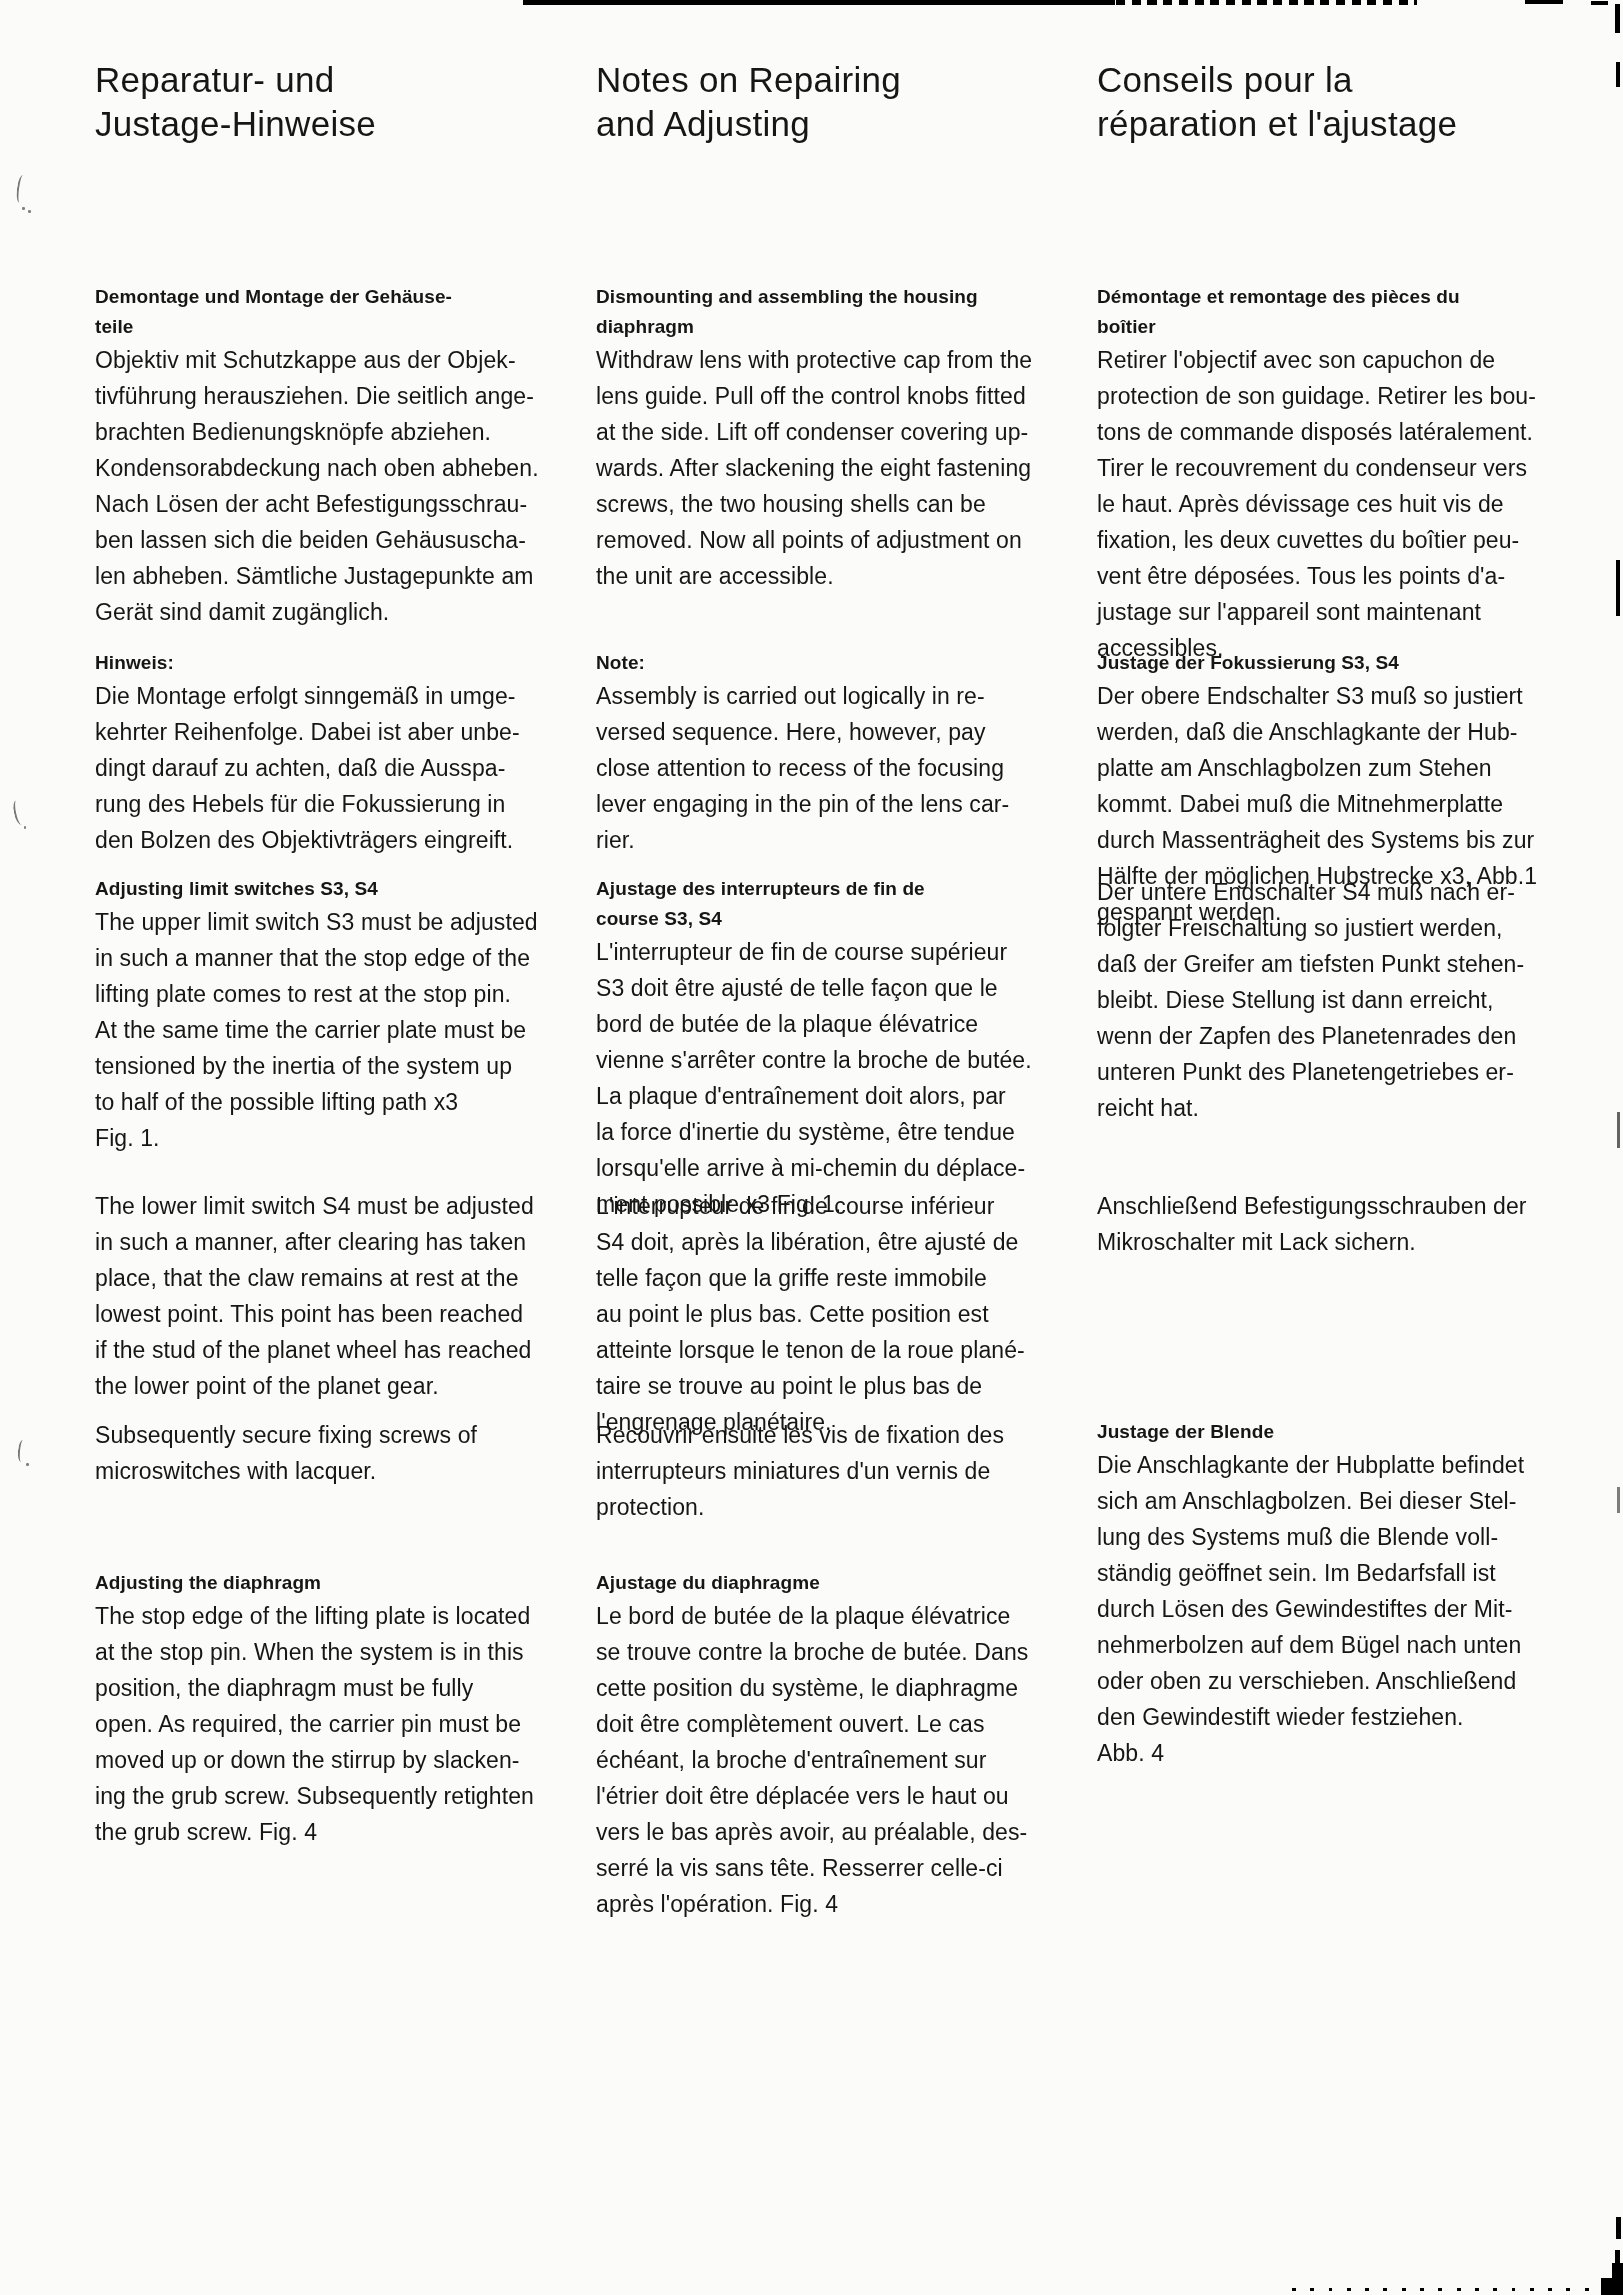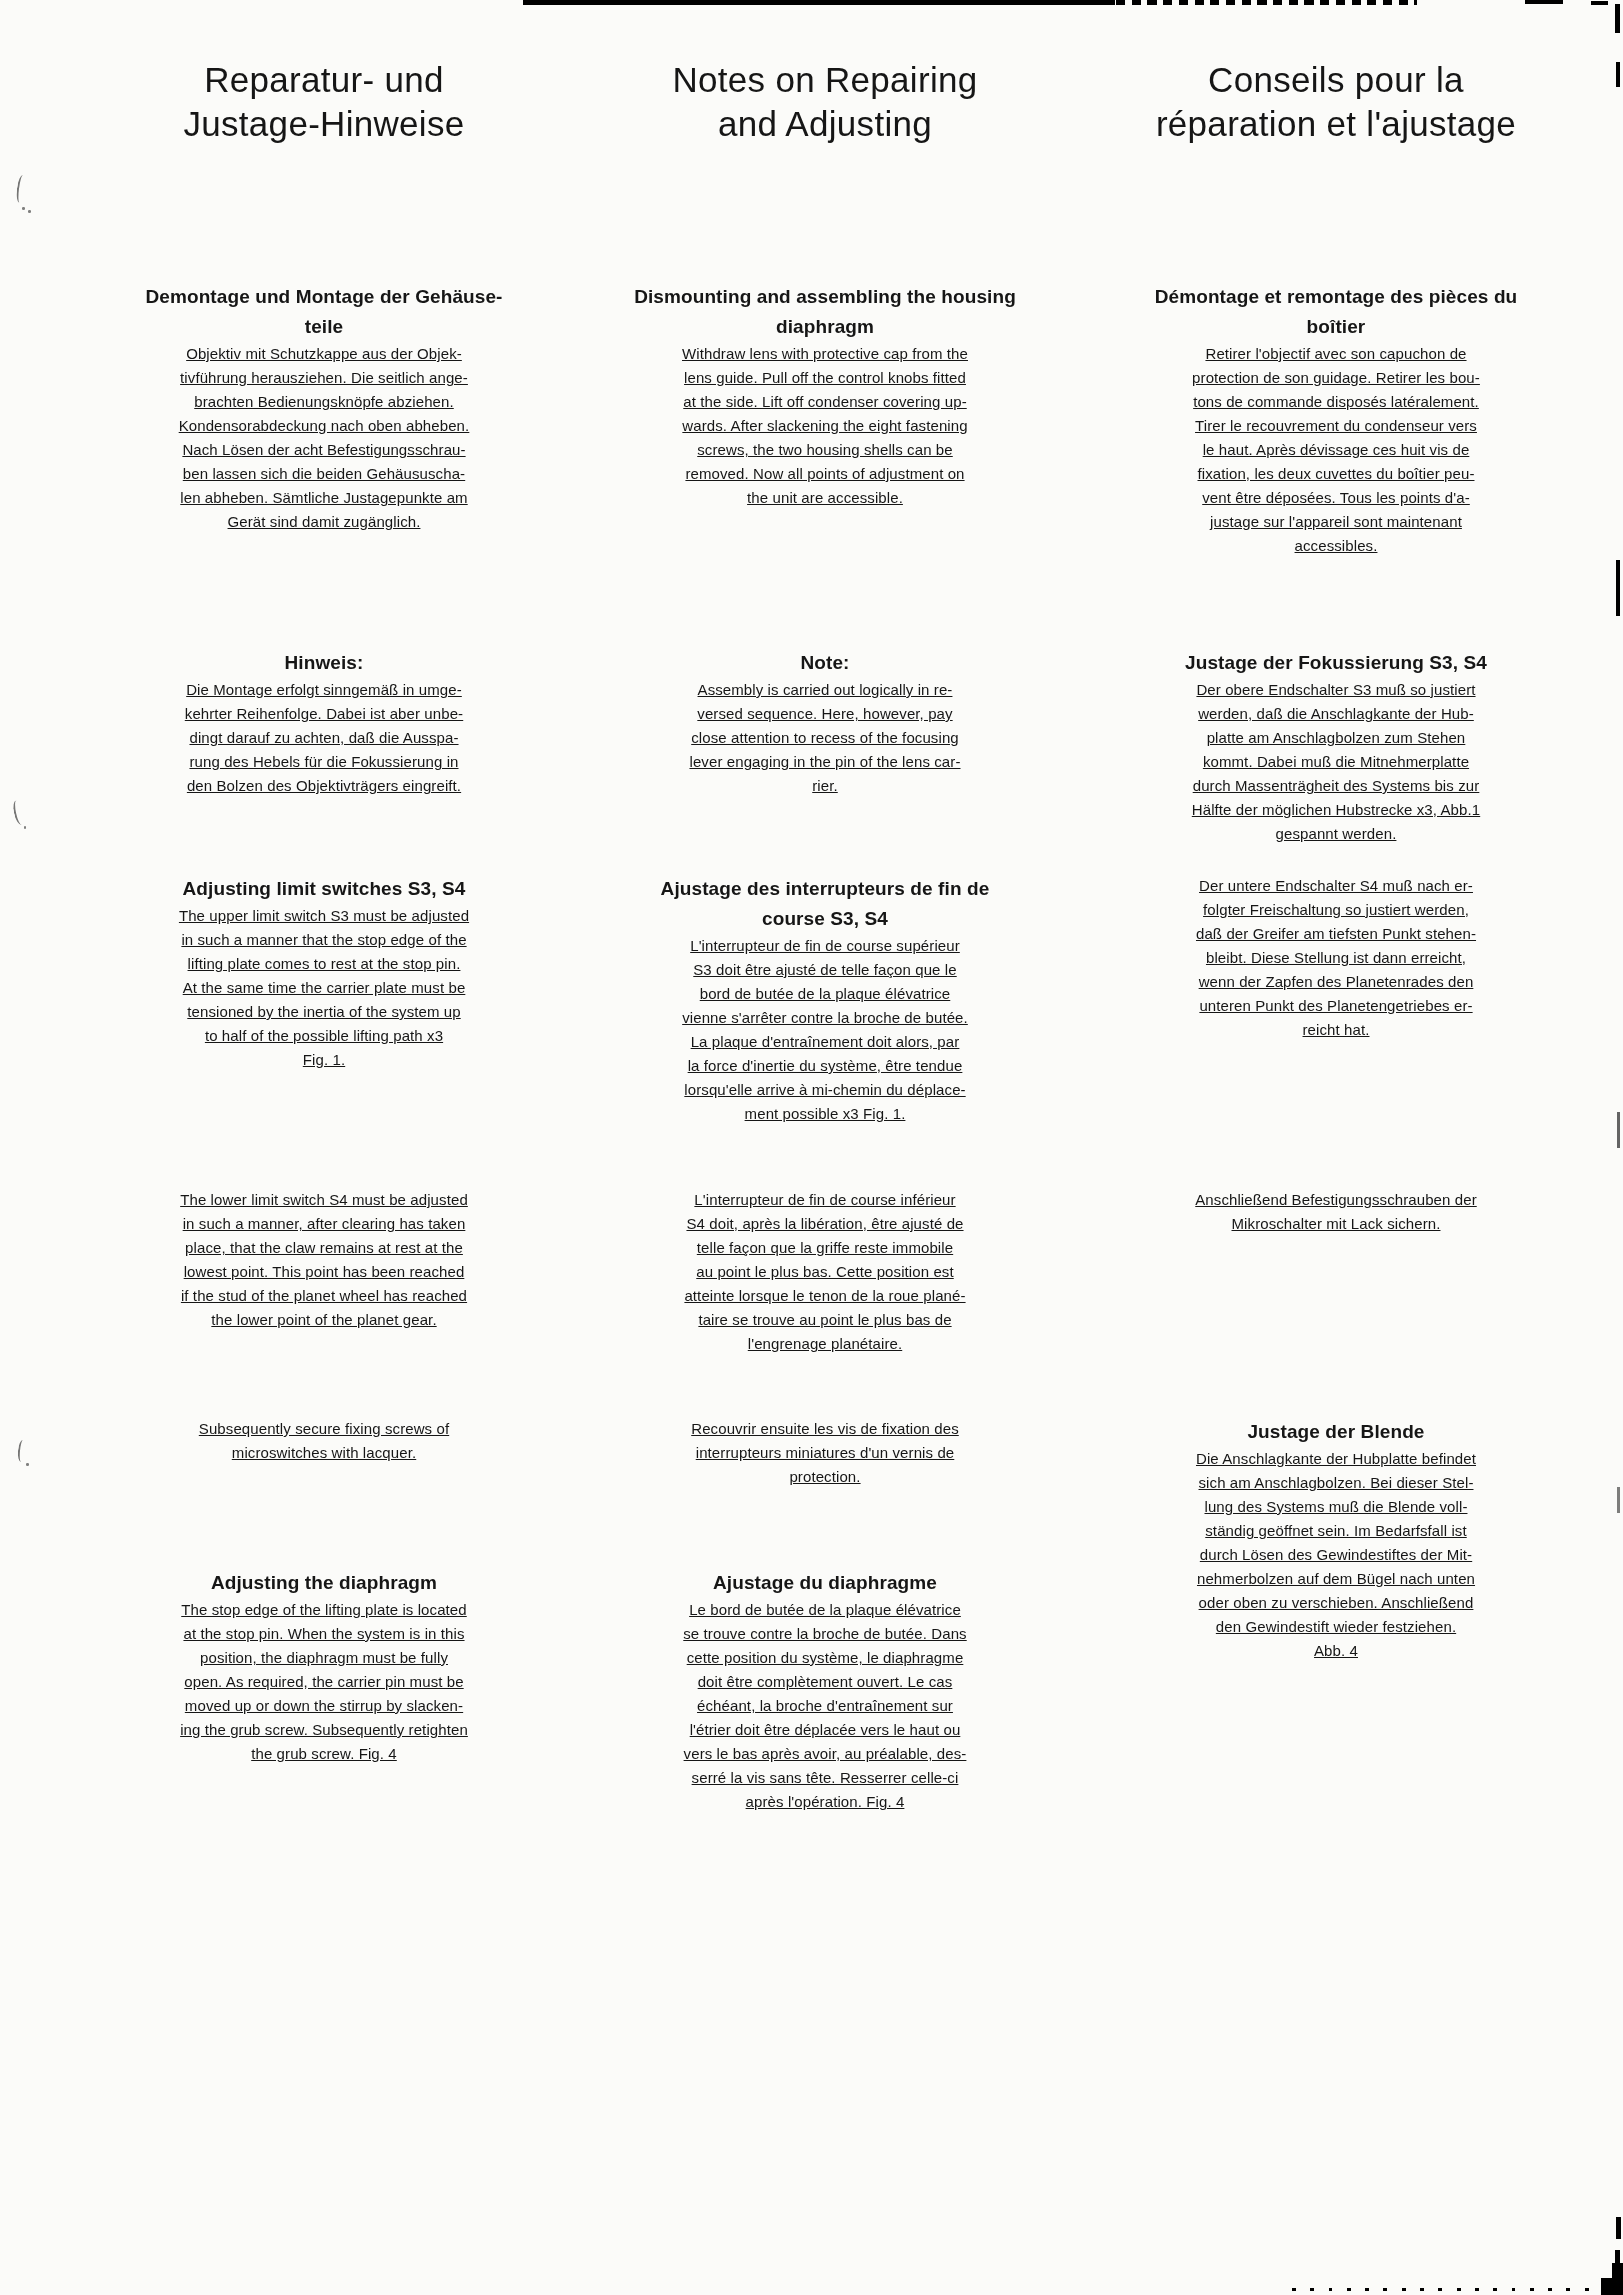--- a/index.html
+++ b/index.html
@@ -14,44 +14,42 @@
   }
   .content {
     position: absolute;
     left: 95px;
     top: 58px;
     display: grid;
     grid-template-columns: 458px 458px 478px;
     grid-template-rows: 224px 366px 226px 314px 229px 151px auto;
     column-gap: 43px;
     align-items: start;
-    text-align: center;
   }
   .title {
     font-size: 35px;
     line-height: 44px;
     font-weight: 400;
     letter-spacing: 0.3px;
     white-space: pre-line;
   }
   .cell h3, .cell p { margin: 0; }
   .heading {
     font-size: 19px;
     line-height: 30px;
     font-weight: 700;
     letter-spacing: 0.1px;
     white-space: pre-line;
   }
   .body {
-    font-size: 15px;
-    line-height: 24px;
+    font-size: 23px;
+    line-height: 36px;
     font-weight: 400;
     letter-spacing: 0.1px;
     white-space: pre-line;
-    text-decoration: underline;
   }
   
   .art { position: absolute; background: #000; }
   .art.dash-h {
     background: repeating-linear-gradient(90deg, #000 0 9.2px, transparent 9.2px 15.7px);
   }
   .art.dots-h {
     background: repeating-linear-gradient(90deg, #000 0 3.9px, transparent 3.9px 18.3px);
   }
   .pen {

